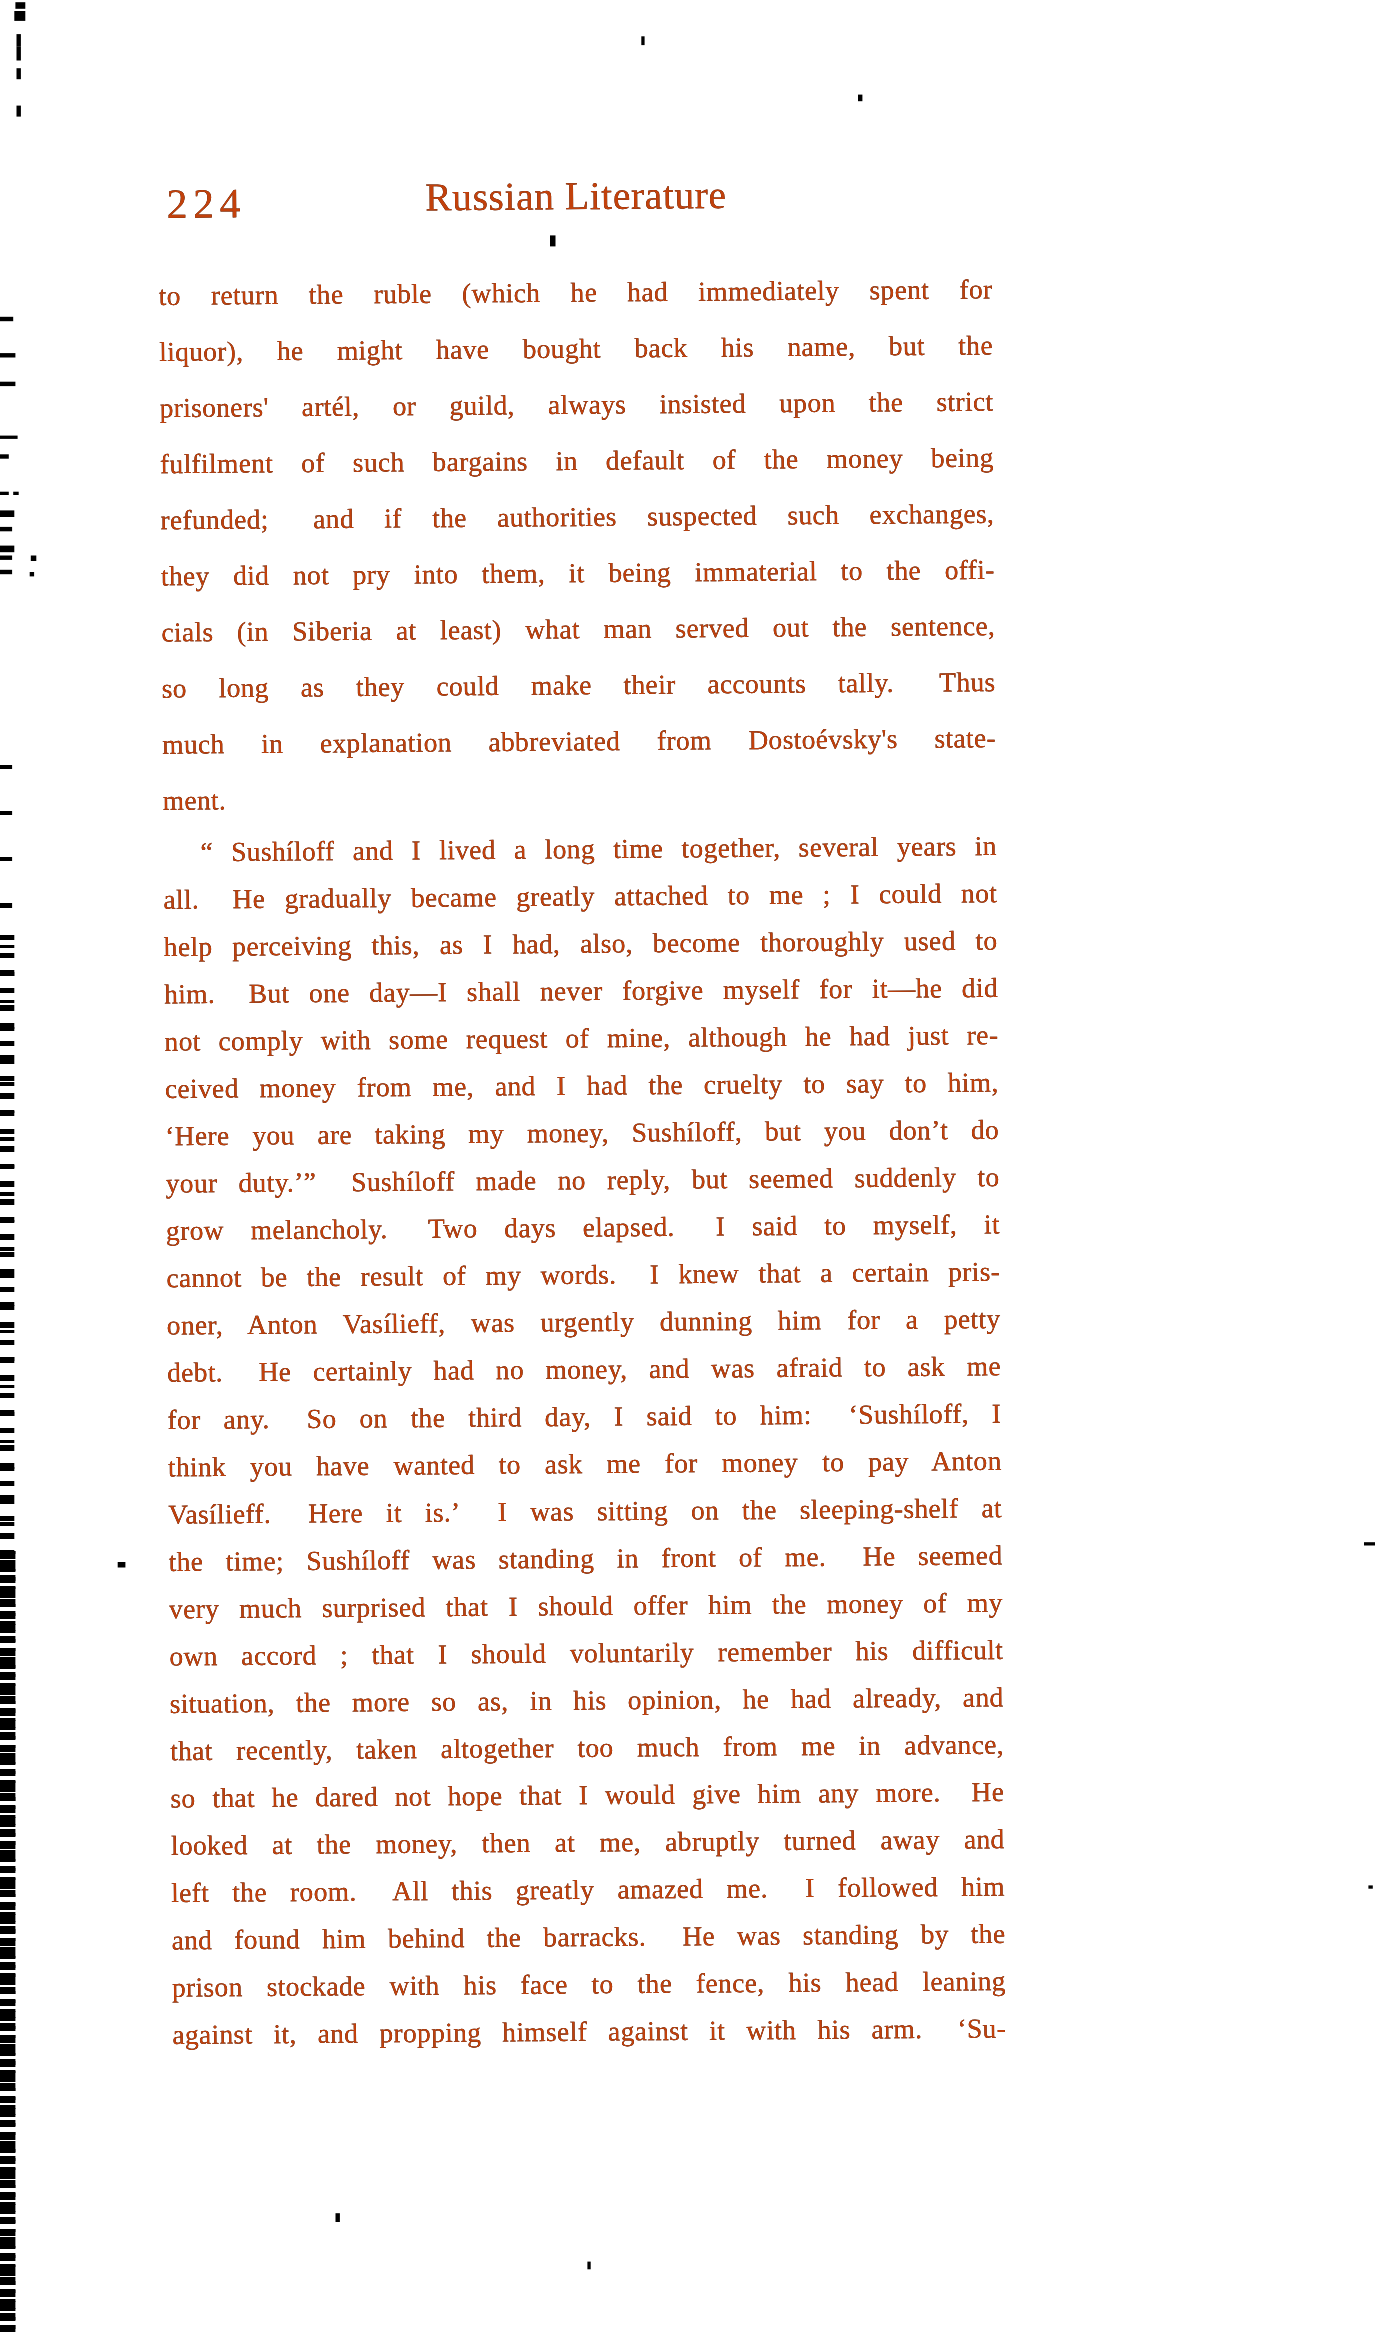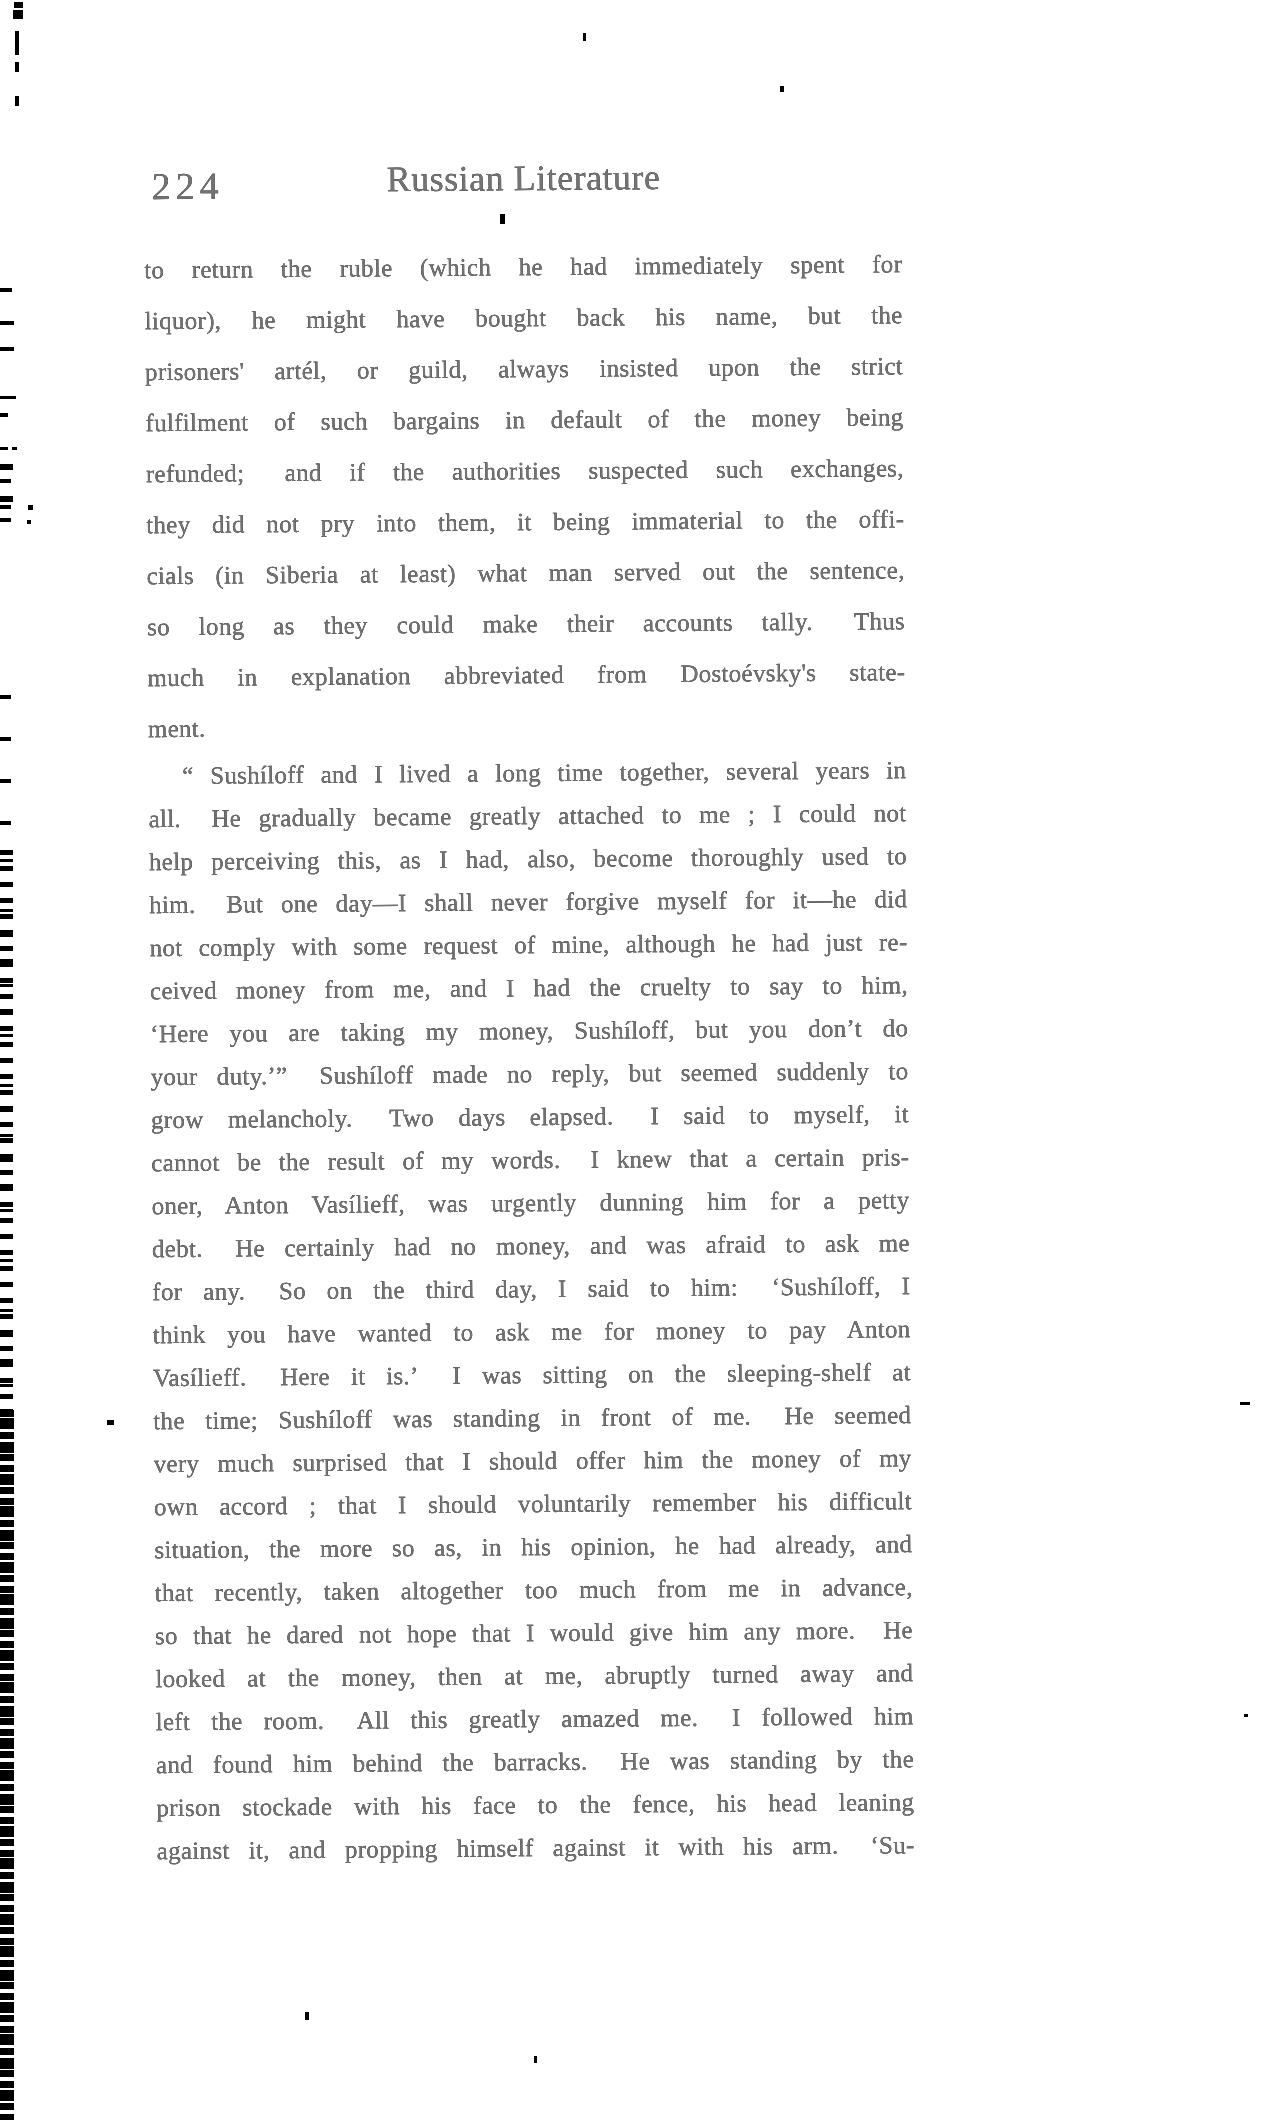--- a/index.html
+++ b/index.html
@@ -2,21 +2,21 @@
 <html><head>
 <meta charset="utf-8">
 <style>
   html,body { margin:0; padding:0; background:#ffffff; }
   .page {
     position:relative;
     width:1264px; height:2120px;
     background:#ffffff;
     overflow:hidden;
     font-family:"Liberation Serif","DejaVu Serif",serif;
-    color:#737373;
+    color:#c2410c;
   }
   .content-rotate {
     position:absolute; left:0; top:0; width:1264px; height:2120px;
     transform:rotate(-0.45deg);
     transform-origin:430px 1000px;
   }
   .header { position:absolute; top:158px; left:150px; width:760px; height:48px; }
   .pagenum {
     position:absolute; left:8px; top:4px;
     font-size:38px; letter-spacing:5px;

